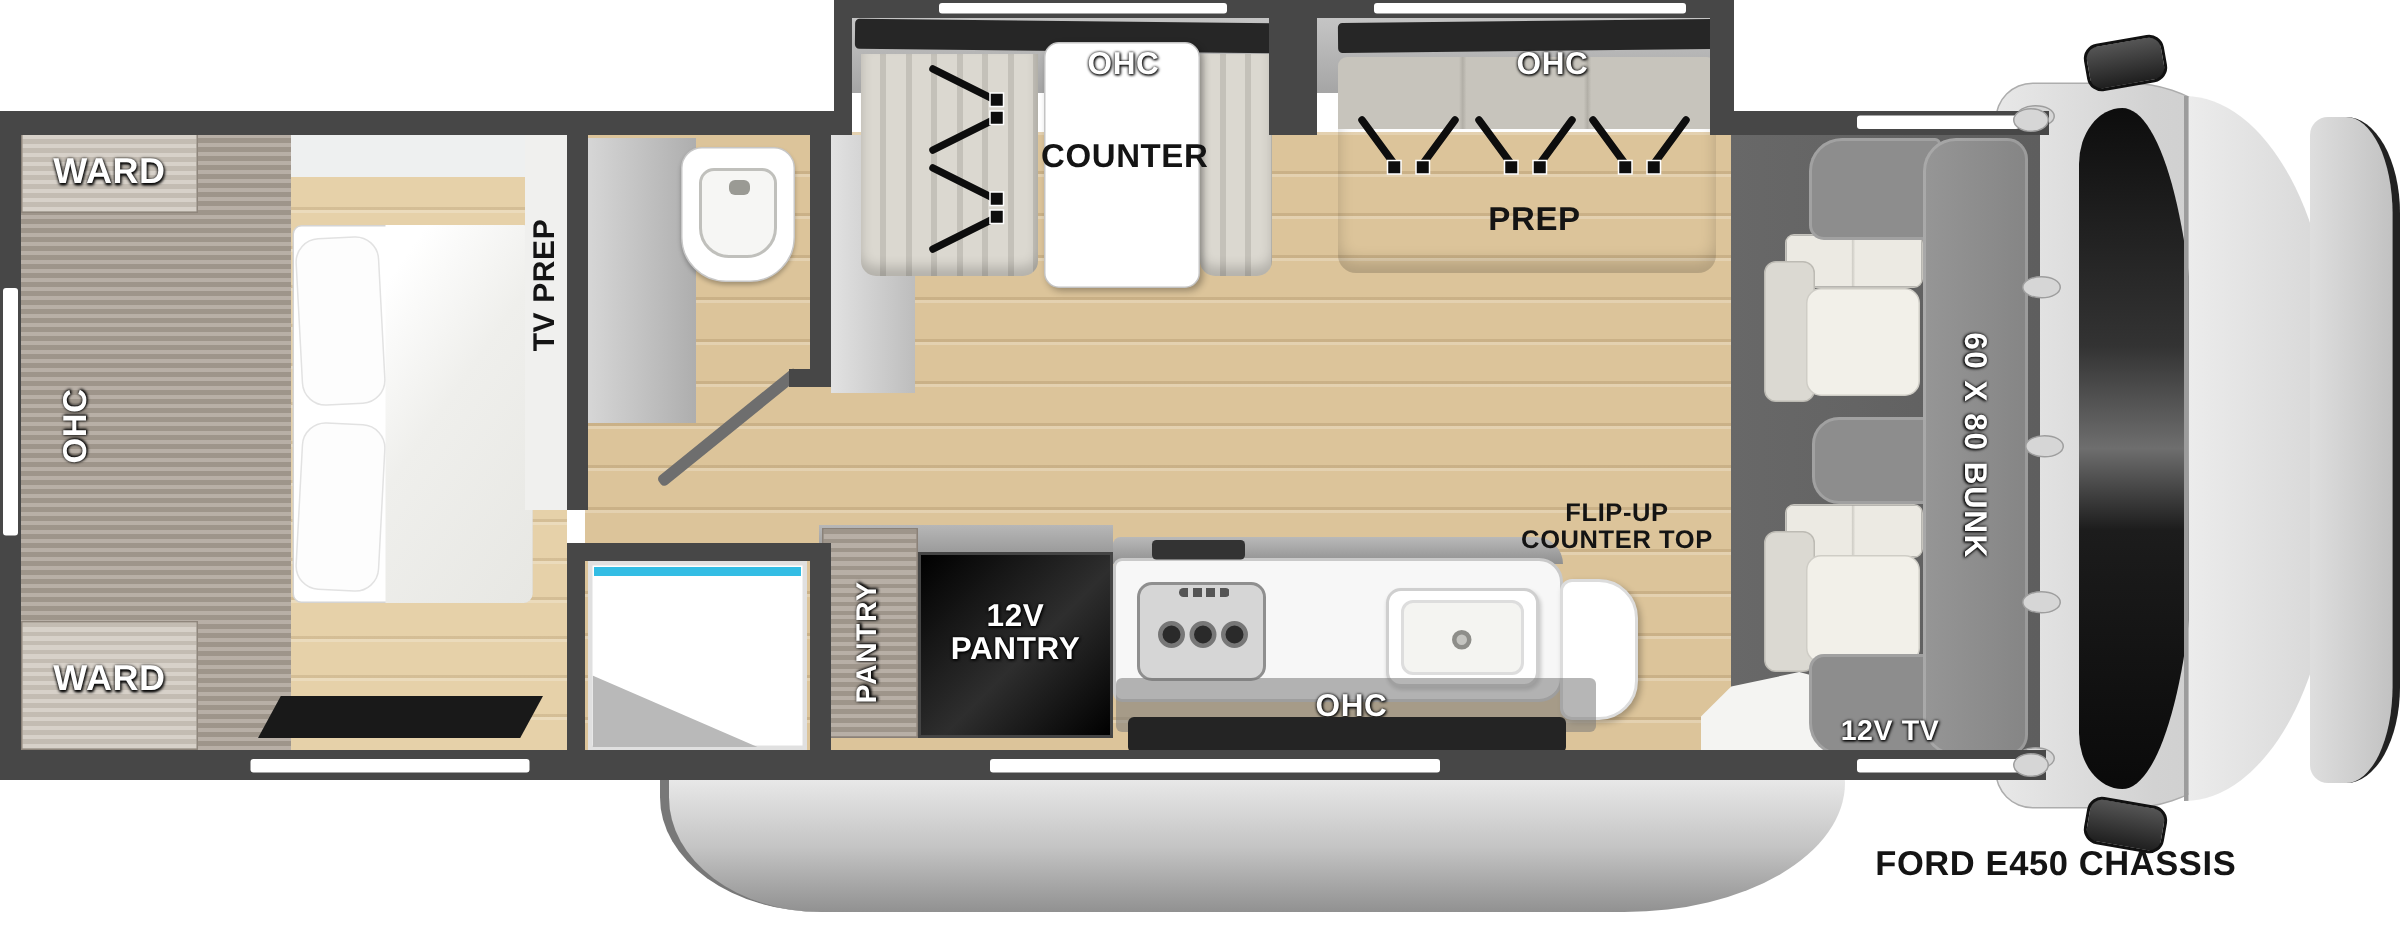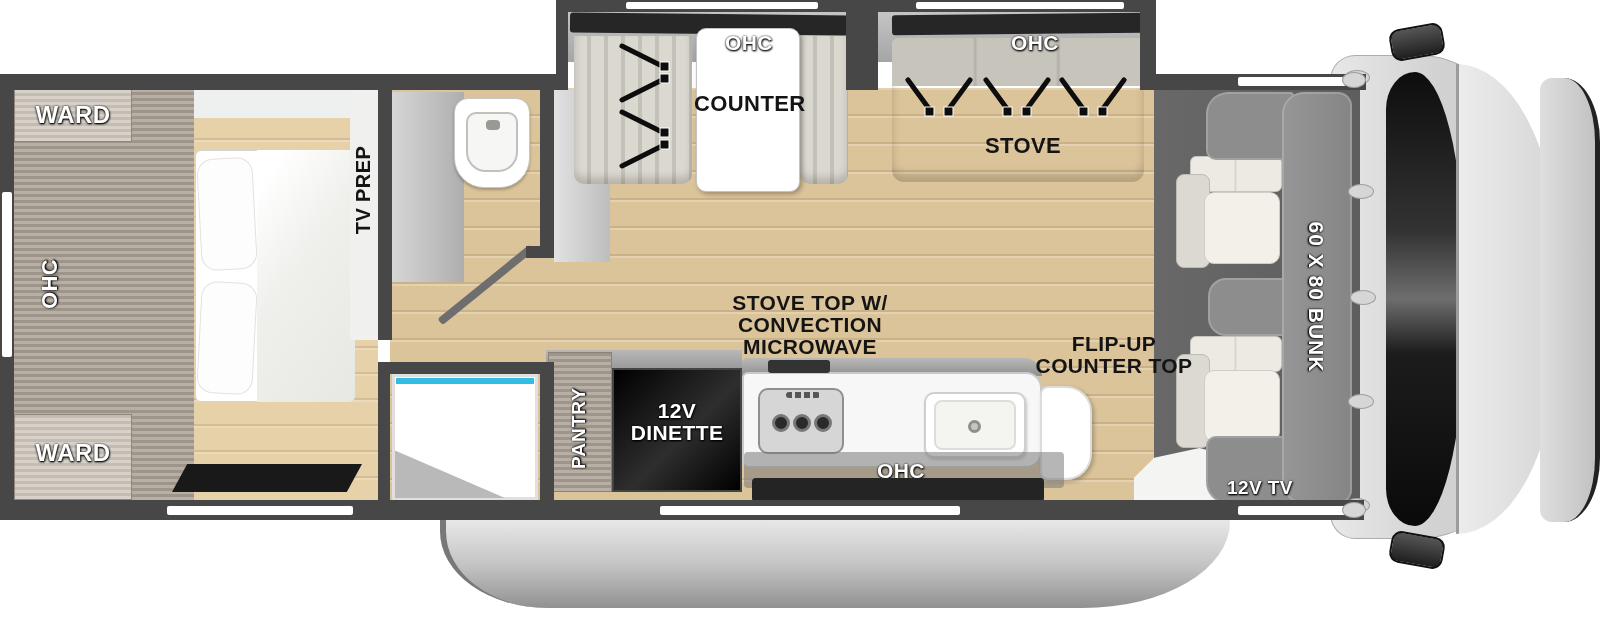--- a/index.html
+++ b/index.html
@@ -87,21 +87,21 @@
       <rect x="42" y="22" width="9" height="9"></rect>
     <line x1="4" y1="60" x2="44" y2="40"></line>
       <rect x="42" y="34" width="9" height="9"></rect>
   </svg>
 
   <div class="abs" style="left:876px;top:10px;width:264px;height:52px;background:linear-gradient(#c6c6c6,#a5a5a5);"></div>
   <div class="abs" style="left:892px;top:14px;width:252px;height:20px;background:#262626;border-radius:3px;transform:rotate(-.6deg);"></div>
   <div class="abs" style="left:892px;top:38px;width:252px;height:48px;background:linear-gradient(90deg,#c7c4bc 32%,#b2afa7 33%,#c7c4bc 34%,#c7c4bc 65%,#b2afa7 66%,#c7c4bc 67%);border-radius:6px 6px 0 0;"></div>
   <div class="abs" style="left:892px;top:86px;width:252px;height:96px;background:linear-gradient(90deg,#dcd9d1 32%,#beb bb3 33%,#dcd9d1 34%,#dcd9d1 65%,#bebbb3 66%,#dcd9d1 67%),#dcd9d1;border-radius:0 0 12px 12px;box-shadow:inset 0 -8px 10px rgba(0,0,0,.18);"></div>
   <div class="lbl light" style="left:992px;top:32px;width:86px;font-size:21px;">OHC</div>
-  <div class="lbl dark" style="left:968px;top:134px;width:110px;font-size:22px;">STOVE</div>
+  <div class="lbl dark" style="left:968px;top:134px;width:110px;font-size:22px;">PREP</div>
   <svg class="belt abs" style="left:900px;top:76px;" width="78" height="46" viewBox="0 0 78 46">
     <line x1="8" y1="4" x2="30" y2="34"></line>
       <rect x="25" y="31" width="9" height="9"></rect>
     <line x1="70" y1="4" x2="48" y2="34"></line>
       <rect x="44" y="31" width="9" height="9"></rect>
   </svg>
   <svg class="belt abs" style="left:978px;top:76px;" width="78" height="46" viewBox="0 0 78 46">
     <line x1="8" y1="4" x2="30" y2="34"></line>
       <rect x="25" y="31" width="9" height="9"></rect>
     <line x1="70" y1="4" x2="48" y2="34"></line>
@@ -112,21 +112,21 @@
       <rect x="25" y="31" width="9" height="9"></rect>
     <line x1="70" y1="4" x2="48" y2="34"></line>
       <rect x="44" y="31" width="9" height="9"></rect>
   </svg>
 
   <div class="abs" style="left:546px;top:350px;width:196px;height:20px;background:linear-gradient(#b7b7b7,#989898);"></div>
   <div class="abs wood-cab" style="left:548px;top:352px;width:64px;height:140px;border:1px solid #8a8178;"></div>
   <div class="lbl light" style="left:510px;top:417px;width:140px;height:22px;font-size:19px;transform:rotate(-90deg);letter-spacing:1px;">PANTRY</div>
   <div class="abs" style="left:612px;top:368px;width:130px;height:124px;background:linear-gradient(135deg,#000,#2e2e2e 55%,#000);border:2px solid #444;"></div>
   <div class="lbl light" style="left:612px;top:400px;width:130px;font-size:21px;">12V
-DINETTE</div>
+PANTRY</div>
 
   <div class="abs" style="left:742px;top:358px;width:300px;height:18px;background:linear-gradient(#b9b9b9,#8f8f8f);border-radius:6px 22px 0 0;"></div>
   <div class="abs" style="left:742px;top:372px;width:300px;height:96px;background:#f7f7f7;border:2px solid #c9c9c9;border-radius:6px 16px 16px 6px;"></div>
   <div class="abs" style="left:768px;top:360px;width:62px;height:13px;background:#333;border-radius:3px;"></div>
 
   <div class="abs" style="left:758px;top:388px;width:86px;height:66px;background:#d6d6d6;border:2px solid #8f8f8f;border-radius:10px;"></div>
   <div class="abs" style="left:766px;top:400px;width:70px;height:48px;background:#111 repeating-linear-gradient(90deg,rgba(255,255,255,.35) 0 1px,transparent 1px 8px),#111 repeating-linear-gradient(0deg,rgba(255,255,255,.35) 0 1px,transparent 1px 8px);border-radius:6px;"></div>
   <div class="abs" style="left:772px;top:414px;width:18px;height:18px;background:#2a2a2a;border:3px solid #777;border-radius:50%;"></div>
   <div class="abs" style="left:793px;top:414px;width:18px;height:18px;background:#2a2a2a;border:3px solid #777;border-radius:50%;"></div>
   <div class="abs" style="left:814px;top:414px;width:18px;height:18px;background:#2a2a2a;border:3px solid #777;border-radius:50%;"></div>
@@ -183,19 +183,17 @@
   <div class="abs win" style="left:2px;top:192px;width:10px;height:165px;"></div>
   <div class="abs win" style="left:167px;top:506px;width:186px;height:9px;"></div>
   <div class="abs win" style="left:626px;top:2px;width:192px;height:7px;"></div>
   <div class="abs win" style="left:916px;top:2px;width:208px;height:7px;"></div>
   <div class="abs win" style="left:660px;top:506px;width:300px;height:9px;"></div>
   <div class="abs win" style="left:1238px;top:77px;width:108px;height:9px;"></div>
   <div class="abs oval" style="left:1342px;top:72px;width:24px;height:16px;"></div>
   <div class="abs win" style="left:1238px;top:506px;width:108px;height:9px;"></div>
   <div class="abs oval" style="left:1342px;top:502px;width:24px;height:16px;"></div>
 
-  <div class="lbl dark" style="left:722px;top:292px;width:176px;font-size:21px;">STOVE TOP W/
-CONVECTION
-MICROWAVE</div>
-  <div class="lbl dark" style="left:1024px;top:333px;width:180px;font-size:21px;">FLIP-UP
+  <div class="lbl dark" style="left:988px;top:333px;width:180px;font-size:17px;">FLIP-UP
 COUNTER TOP</div>
+  <div class="lbl dark" style="left:1248px;top:563px;width:245px;font-size:23px;">FORD E450 CHASSIS</div>
 
 </div>
 
 </body></html>

